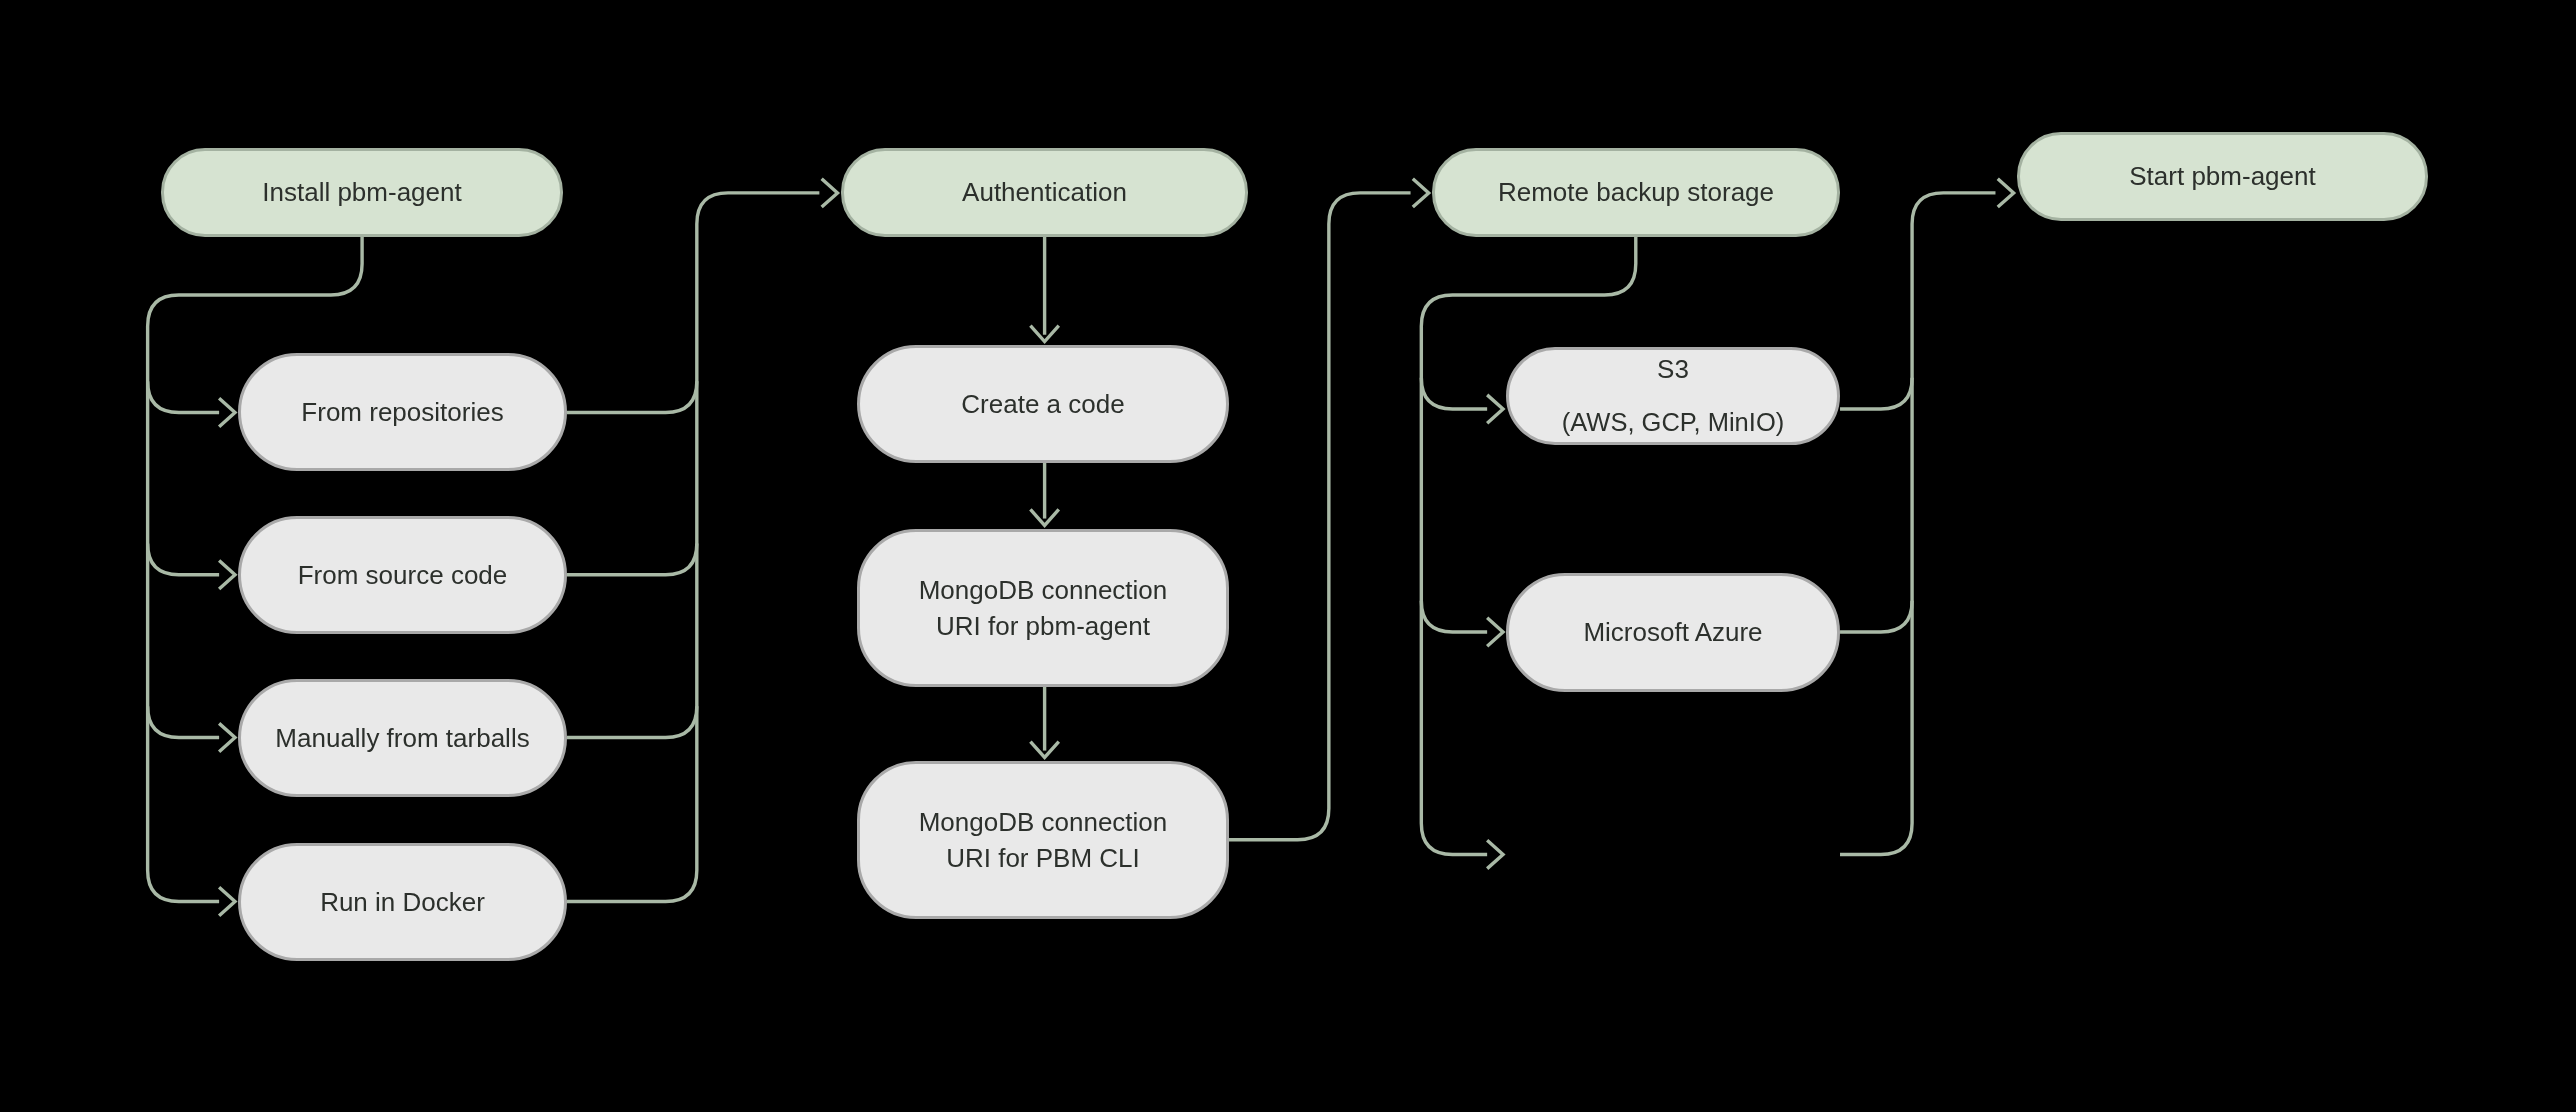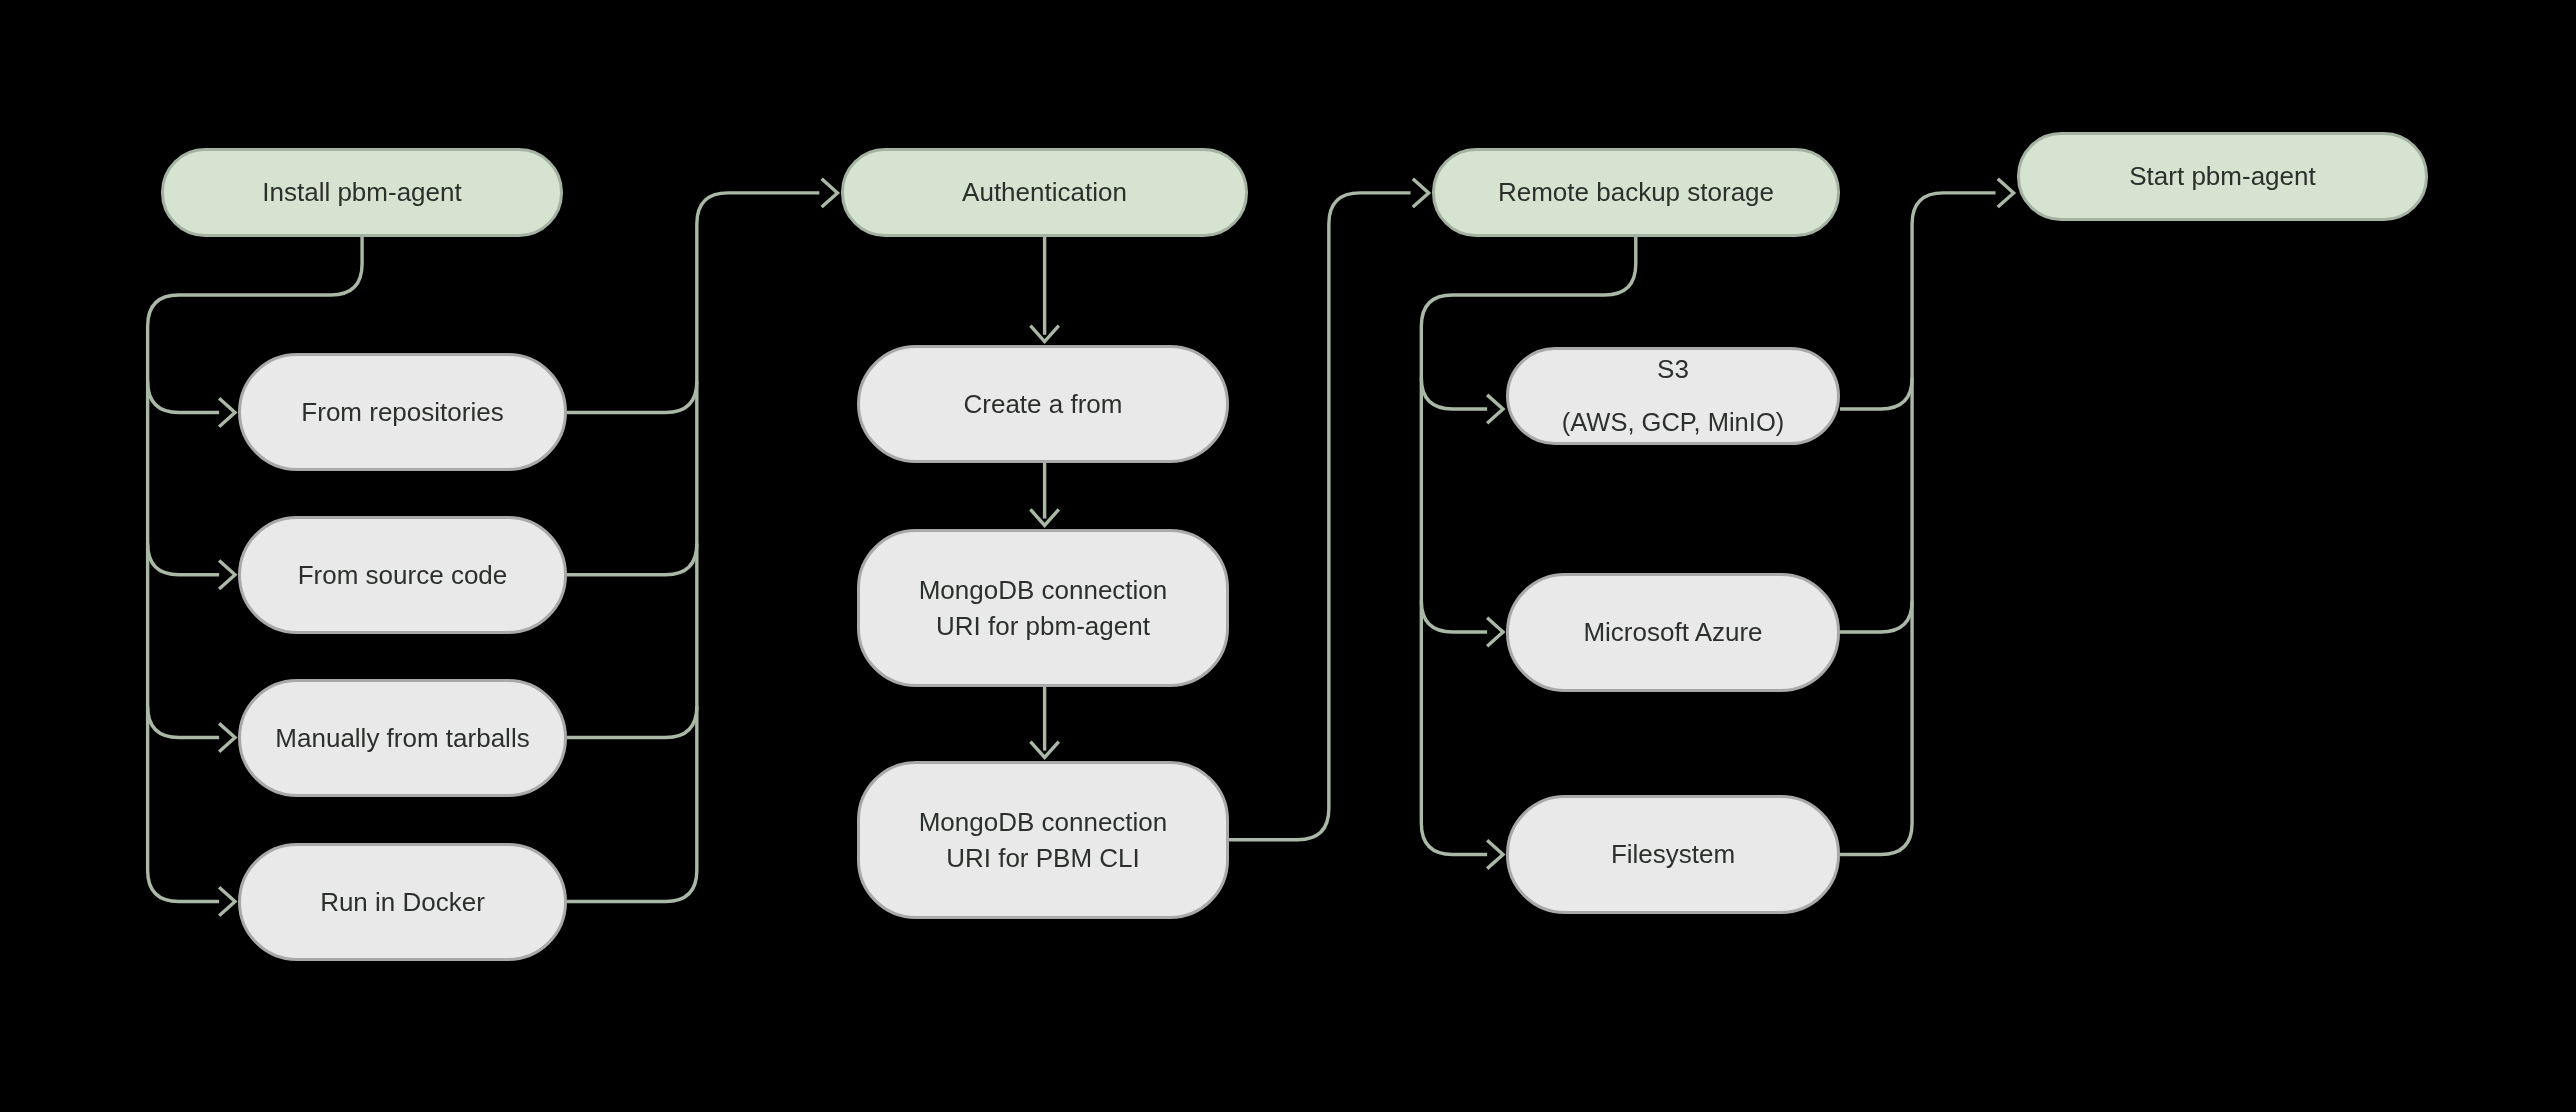--- a/index.html
+++ b/index.html
@@ -122,36 +122,33 @@
     <span class="label">From source code</span>
   </div>
   <div class="node secondary" style="left:238px; top:679px; width:329px; height:118px">
     <span class="label">Manually from tarballs</span>
   </div>
   <div class="node secondary" style="left:238px; top:843px; width:329px; height:118px">
     <span class="label">Run in Docker</span>
   </div>
 
   <div class="node secondary" style="left:857px; top:345px; width:372px; height:118px">
-    <span class="label">Create a from</span>
+    <span class="label">Create a code</span>
   </div>
   <div class="node secondary" style="left:857px; top:529px; width:372px; height:158px">
     <span class="label">MongoDB connection
 URI for pbm-agent</span>
   </div>
   <div class="node secondary" style="left:857px; top:761px; width:372px; height:158px">
     <span class="label">MongoDB connection
 URI for PBM CLI</span>
   </div>
 
   <div class="node secondary" style="left:1506px; top:347px; width:334px; height:98px">
     <span class="label">S3</span>
     <span class="sublabel">(AWS, GCP, MinIO)</span>
   </div>
   <div class="node secondary" style="left:1506px; top:573px; width:334px; height:119px">
     <span class="label">Microsoft Azure</span>
   </div>
-  <div class="node secondary" style="left:1506px; top:795px; width:334px; height:119px">
-    <span class="label">Filesystem</span>
-  </div>
 
 </div>
 
 
 </body></html>

